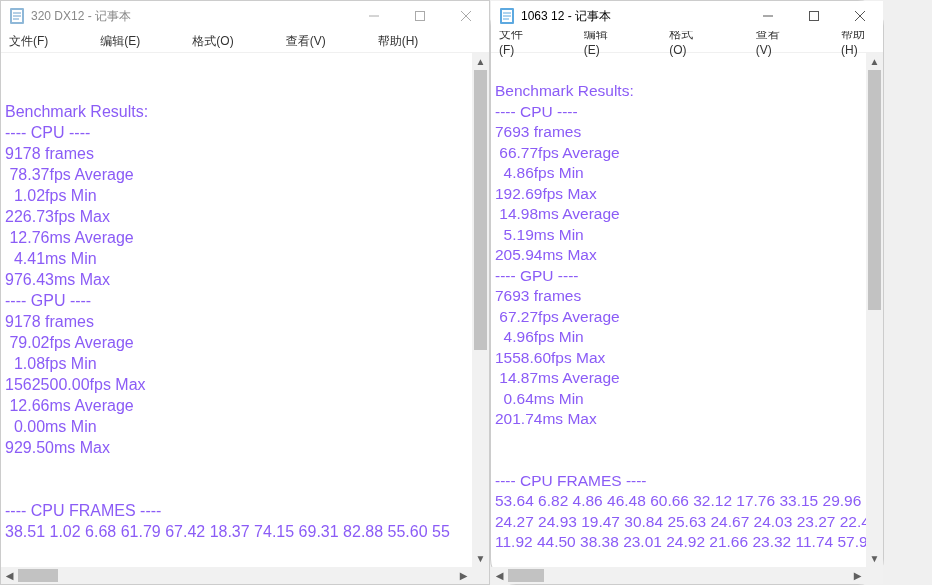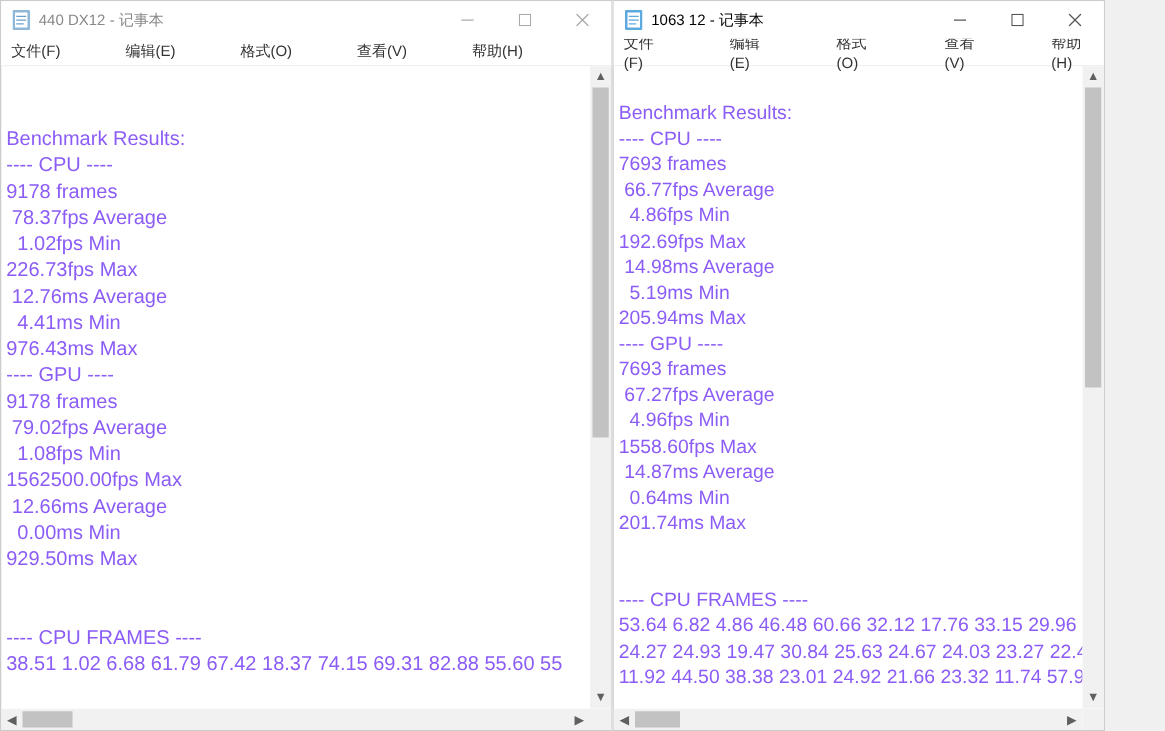--- a/index.html
+++ b/index.html
@@ -15,21 +15,21 @@
   }
   .window {
     display: flex;
     flex-direction: column;
     background: #ffffff;
     border: 1px solid #cccccc;
     height: 100%;
     position: relative;
   }
   .window.left { width: 490px; }
-  .window.right { width: 394px; }
+  .window.right { width: 394px; border-radius: 26px; }
   .titlebar {
     height: 30px;
     display: flex;
     align-items: center;
     padding: 0 0 0 8px;
     font-size: 12px;
     position: relative;
     flex-shrink: 0;
   }
   .titlebar.inactive { background: #ffffff; color: #888888; }
@@ -155,21 +155,21 @@
   <div class="titlebar inactive">
     <span class="title-icon">
       <svg width="14" height="16" viewBox="0 0 14 16">
           <rect x="0" y="0" width="14" height="16" fill="#8fb8d8" rx="1"></rect>
           <rect x="2" y="2" width="10" height="12" fill="#ffffff"></rect>
           <line x1="3" y1="5" x2="11" y2="5" stroke="#6aa0cc" stroke-width="1"></line>
           <line x1="3" y1="8" x2="11" y2="8" stroke="#6aa0cc" stroke-width="1"></line>
           <line x1="3" y1="11" x2="9" y2="11" stroke="#6aa0cc" stroke-width="1"></line>
         </svg>
     </span>
-    <span class="title-text">440 DX12 - 记事本</span>
+    <span class="title-text">320 DX12 - 记事本</span>
     <div class="win-btns">
       <div class="win-btn">
           <svg width="10" height="10">
             <line x1="0" y1="5" x2="10" y2="5" stroke="currentColor" stroke-width="1"></line>
           </svg>
         </div>
       <div class="win-btn">
           <svg width="10" height="10">
             <rect x="0.5" y="0.5" width="9" height="9" fill="none" stroke="currentColor" stroke-width="1"></rect>
           </svg>

